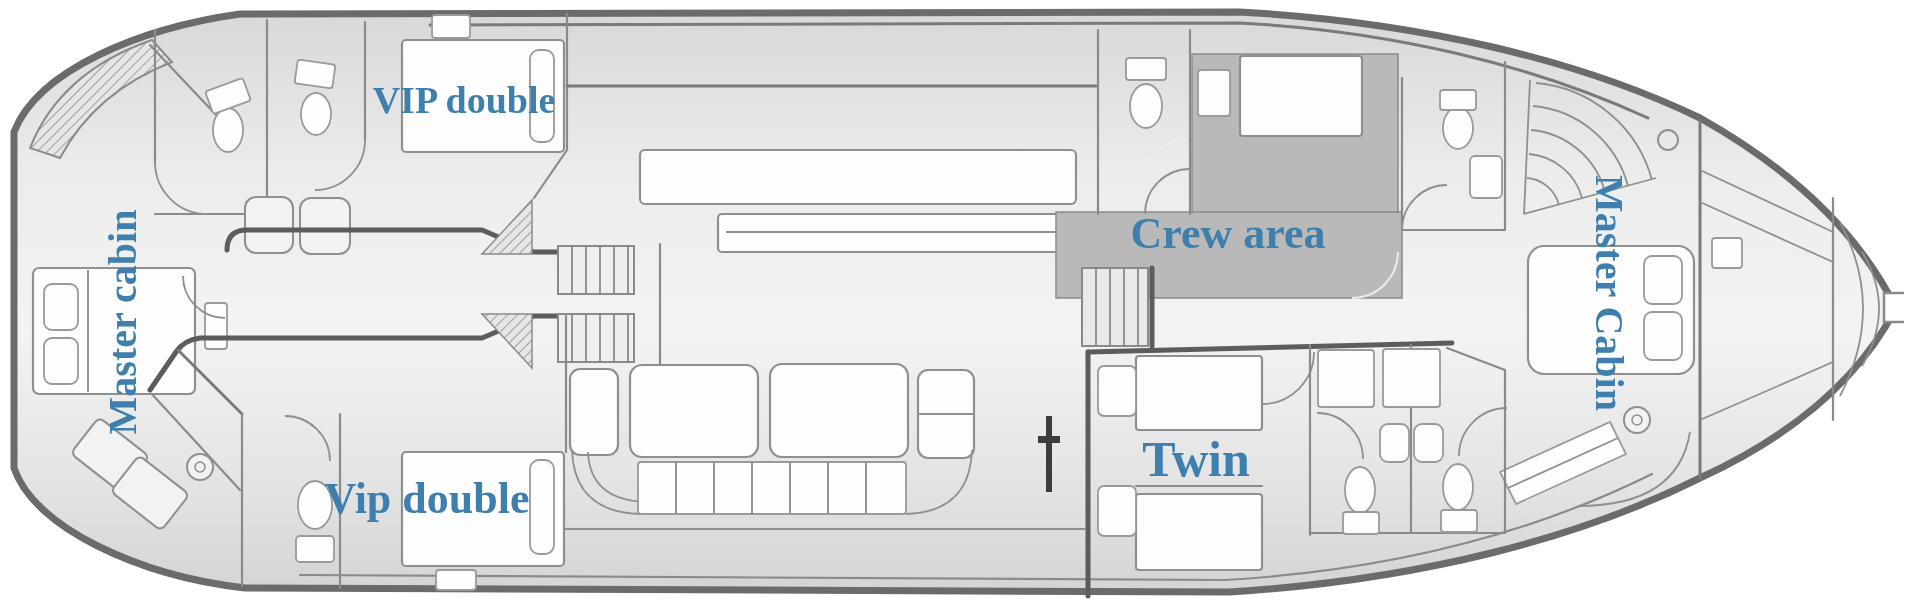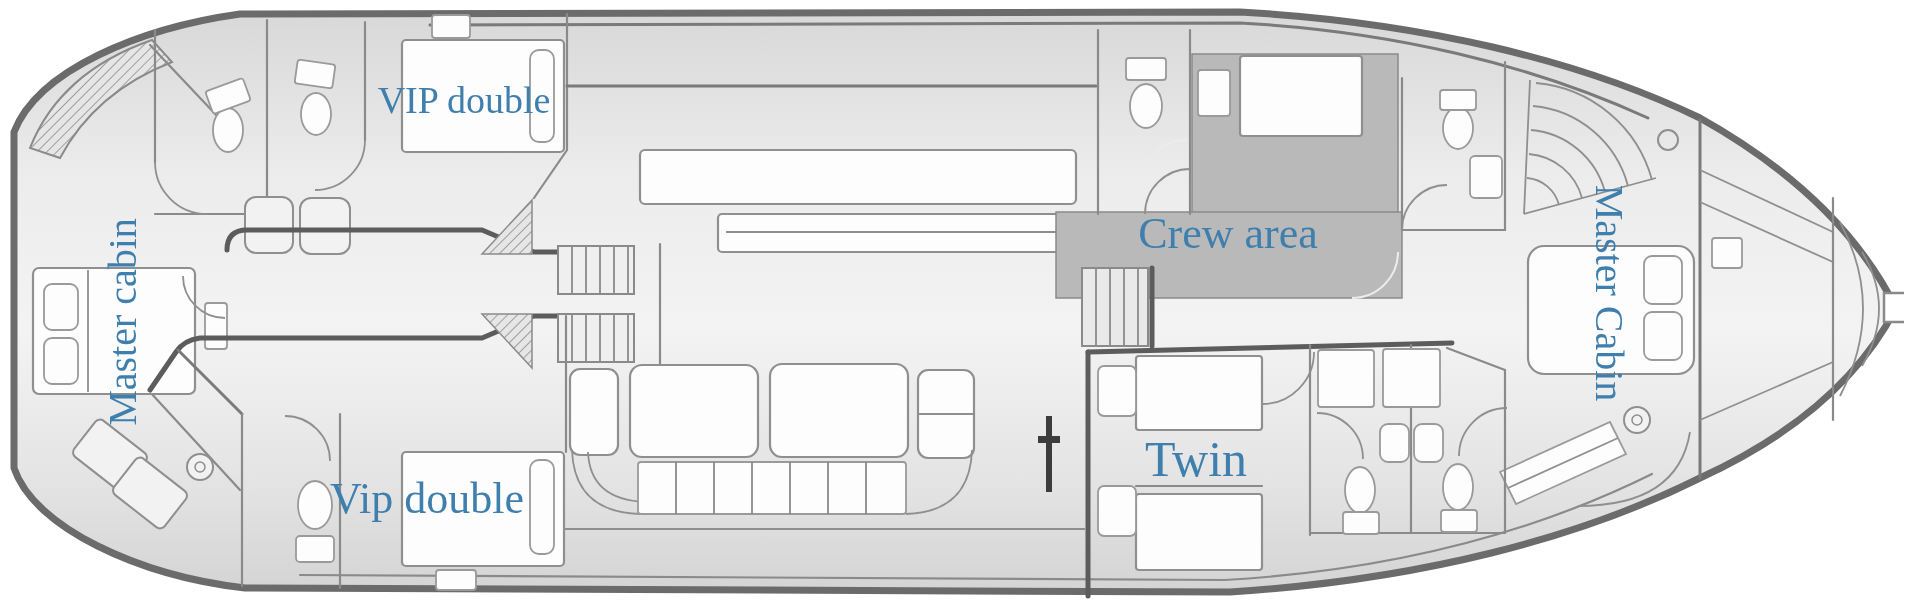--- a/index.html
+++ b/index.html
@@ -1,16 +1,16 @@
 <!DOCTYPE html>
 <html><head>
 <meta charset="utf-8">
 <style>
   html,body{margin:0;padding:0;background:#ffffff;}
-  .stage{width:1904px;height:608px;position:relative;background:#ffffff;overflow:hidden;}
+  .stage{width:1904px;height:608px;position:relative;background:#ffffff;overflow:hidden;font-weight:bold;}
   svg{display:block;}
   .plan-label{
     font-family:"Liberation Serif","DejaVu Serif",serif;
     fill:#3f7fad;
     text-anchor:middle;
   }
   .lbl-38{font-size:38px;}
   .lbl-40{font-size:40px;}
   .lbl-44{font-size:44px;}
   .lbl-50{font-size:50px;}

